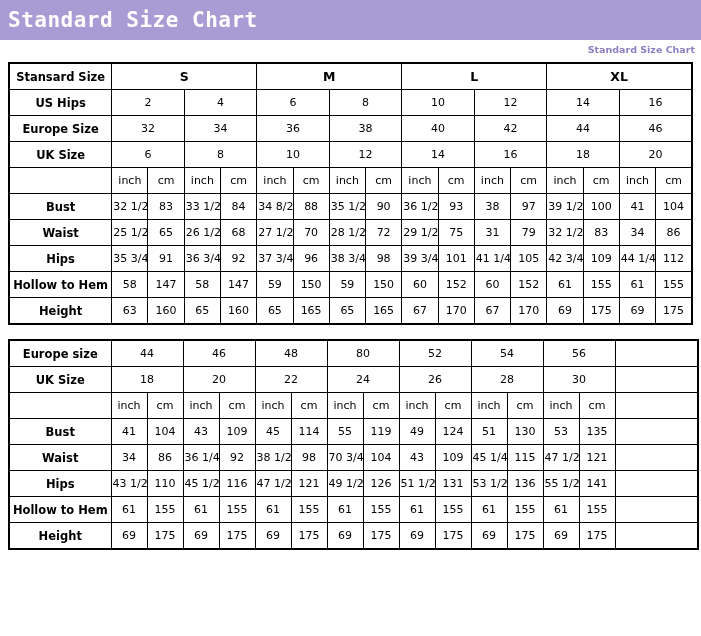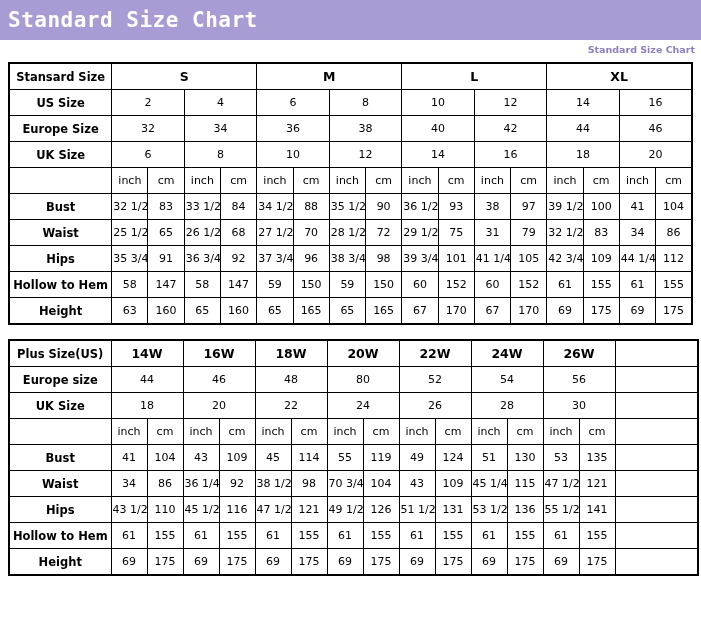--- a/index.html
+++ b/index.html
@@ -127,21 +127,21 @@
       <tbody>
         <tr>
           <td class="lbl">Stansard Size</td>
           <td class="grp" colspan="4">S</td>
           <td class="grp" colspan="4">M</td>
           <td class="grp" colspan="4">L</td>
           <td class="grp" colspan="4">XL</td>
         </tr>
 
         <tr>
-          <td class="lbl">US Size</td>
+          <td class="lbl">US Hips</td>
           <td colspan="2">2</td>
           <td colspan="2">4</td>
           <td colspan="2">6</td>
           <td colspan="2">8</td>
           <td colspan="2">10</td>
           <td colspan="2">12</td>
           <td colspan="2">14</td>
           <td colspan="2">16</td>
         </tr>
 
@@ -188,21 +188,21 @@
           <td class="unit">inch</td>
           <td class="unit">cm</td>
         </tr>
 
         <tr>
           <td class="lbl">Bust</td>
           <td>32 1/2</td>
           <td>83</td>
           <td>33 1/2</td>
           <td>84</td>
-          <td>34 1/2</td>
+          <td>34 8/2</td>
           <td>88</td>
           <td>35 1/2</td>
           <td>90</td>
           <td>36 1/2</td>
           <td>93</td>
           <td>38</td>
           <td>97</td>
           <td>39 1/2</td>
           <td>100</td>
           <td>41</td>
@@ -308,31 +308,20 @@
           <col class="t2-col-d">
         <col class="t2-col-d">
           <col class="t2-col-d">
           <col class="t2-col-d">
           <col class="t2-col-d">
         <col class="t2-col-d">
           <col class="t2-col-d">
         <col style="width:83px">
       </colgroup>
       <tbody>
-        <tr>
-          <td class="lbl">Plus Size(US)</td>
-          <td class="grp" colspan="2">14W</td>
-          <td class="grp" colspan="2">16W</td>
-          <td class="grp" colspan="2">18W</td>
-          <td class="grp" colspan="2">20W</td>
-          <td class="grp" colspan="2">22W</td>
-          <td class="grp" colspan="2">24W</td>
-          <td class="grp" colspan="2">26W</td>
-          <td class="blank"></td>
-        </tr>
 
         <tr>
           <td class="lbl">Europe size</td>
           <td colspan="2">44</td>
           <td colspan="2">46</td>
           <td colspan="2">48</td>
           <td colspan="2">80</td>
           <td colspan="2">52</td>
           <td colspan="2">54</td>
           <td colspan="2">56</td>

